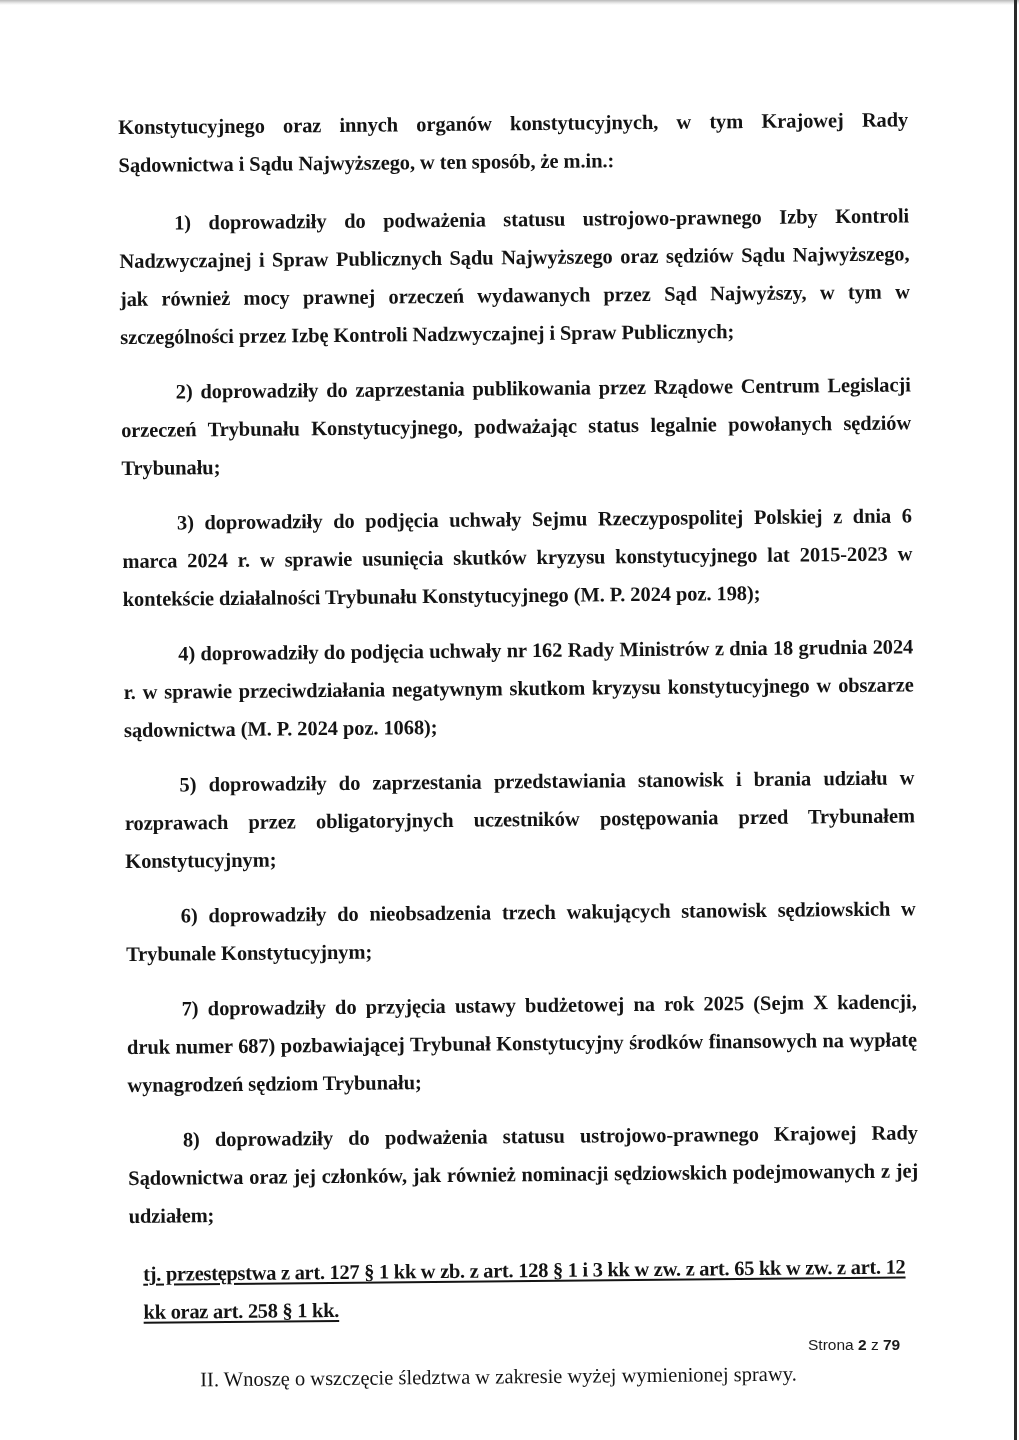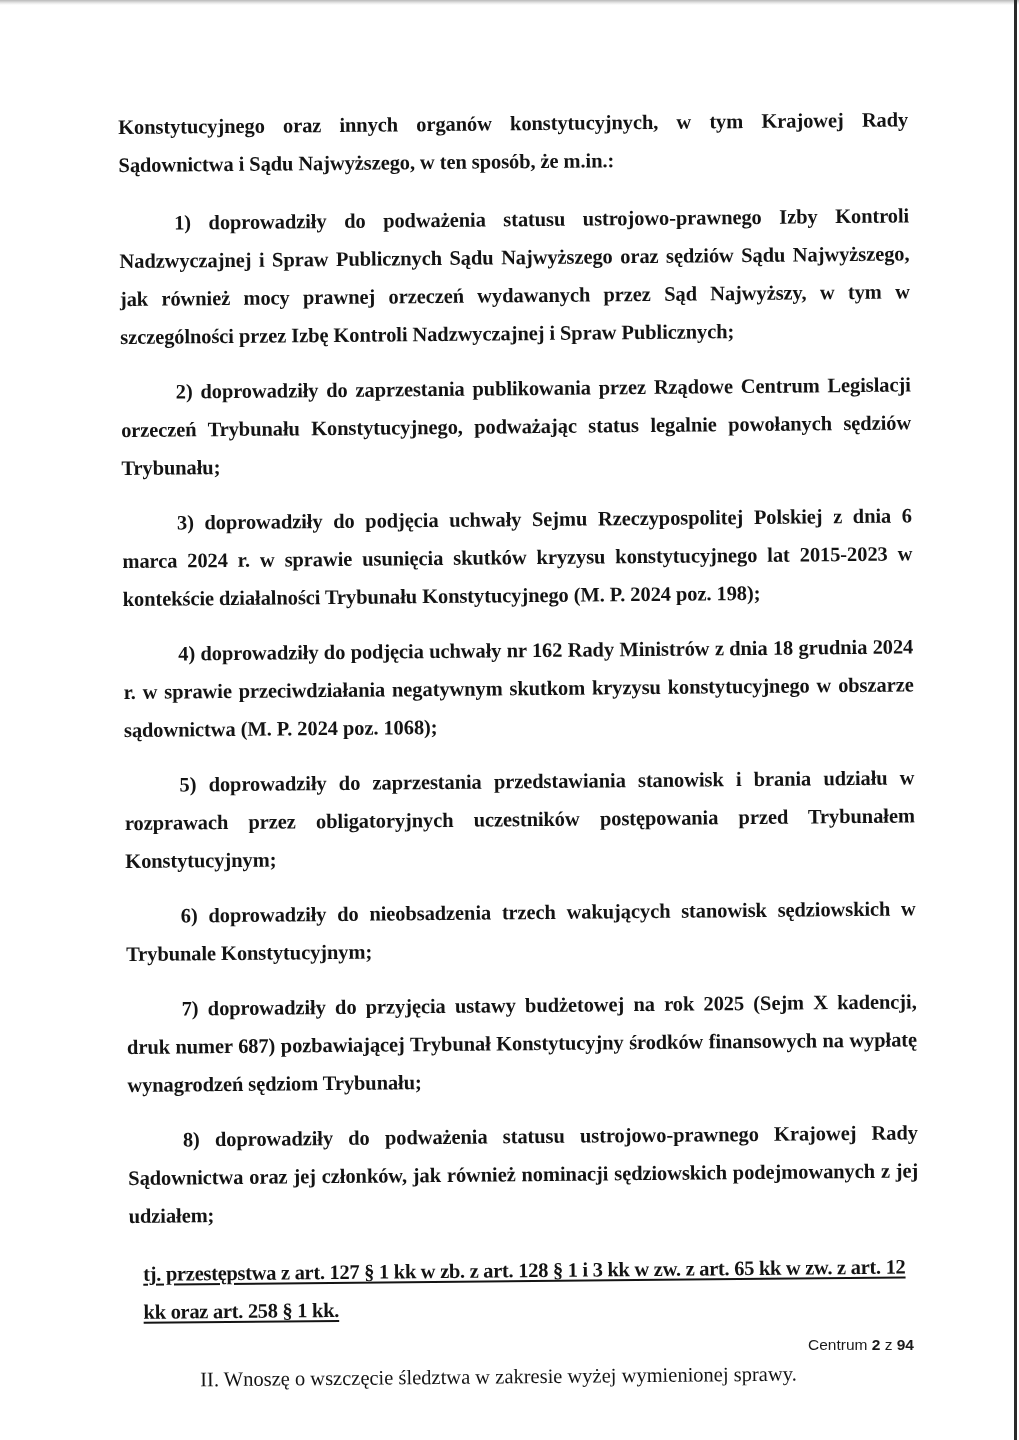--- a/index.html
+++ b/index.html
@@ -88,17 +88,17 @@
   <p class="para indent">6) doprowadziły do nieobsadzenia trzech wakujących stanowisk sędziowskich w Trybunale Konstytucyjnym;</p>
   <p class="para indent">7) doprowadziły do przyjęcia ustawy budżetowej na rok 2025 (Sejm X kadencji, druk numer 687) pozbawiającej Trybunał Konstytucyjny środków finansowych na wypłatę wynagrodzeń sędziom Trybunału;</p>
   <p class="para indent">8) doprowadziły do podważenia statusu ustrojowo-prawnego Krajowej Rady Sądownictwa oraz jej członków, jak również nominacji sędziowskich podejmowanych z jej udziałem;</p>
 
   <p class="qualification">tj. przestępstwa z art. 127 § 1 kk w zb. z art. 128 § 1 i 3 kk w zw. z art. 65 kk w zw. z art. 12 kk oraz art. 258 § 1 kk.</p>
 
   <p class="request">II. Wnoszę o wszczęcie śledztwa w zakresie wyżej wymienionej sprawy.</p>
 </div>
 
 <div class="footer">
-  <span>Centrum</span>
+  <span>Strona</span>
   <b>2</b>
   <span>z</span>
-  <b>94</b>
+  <b>79</b>
 </div>
 
 </body></html>

